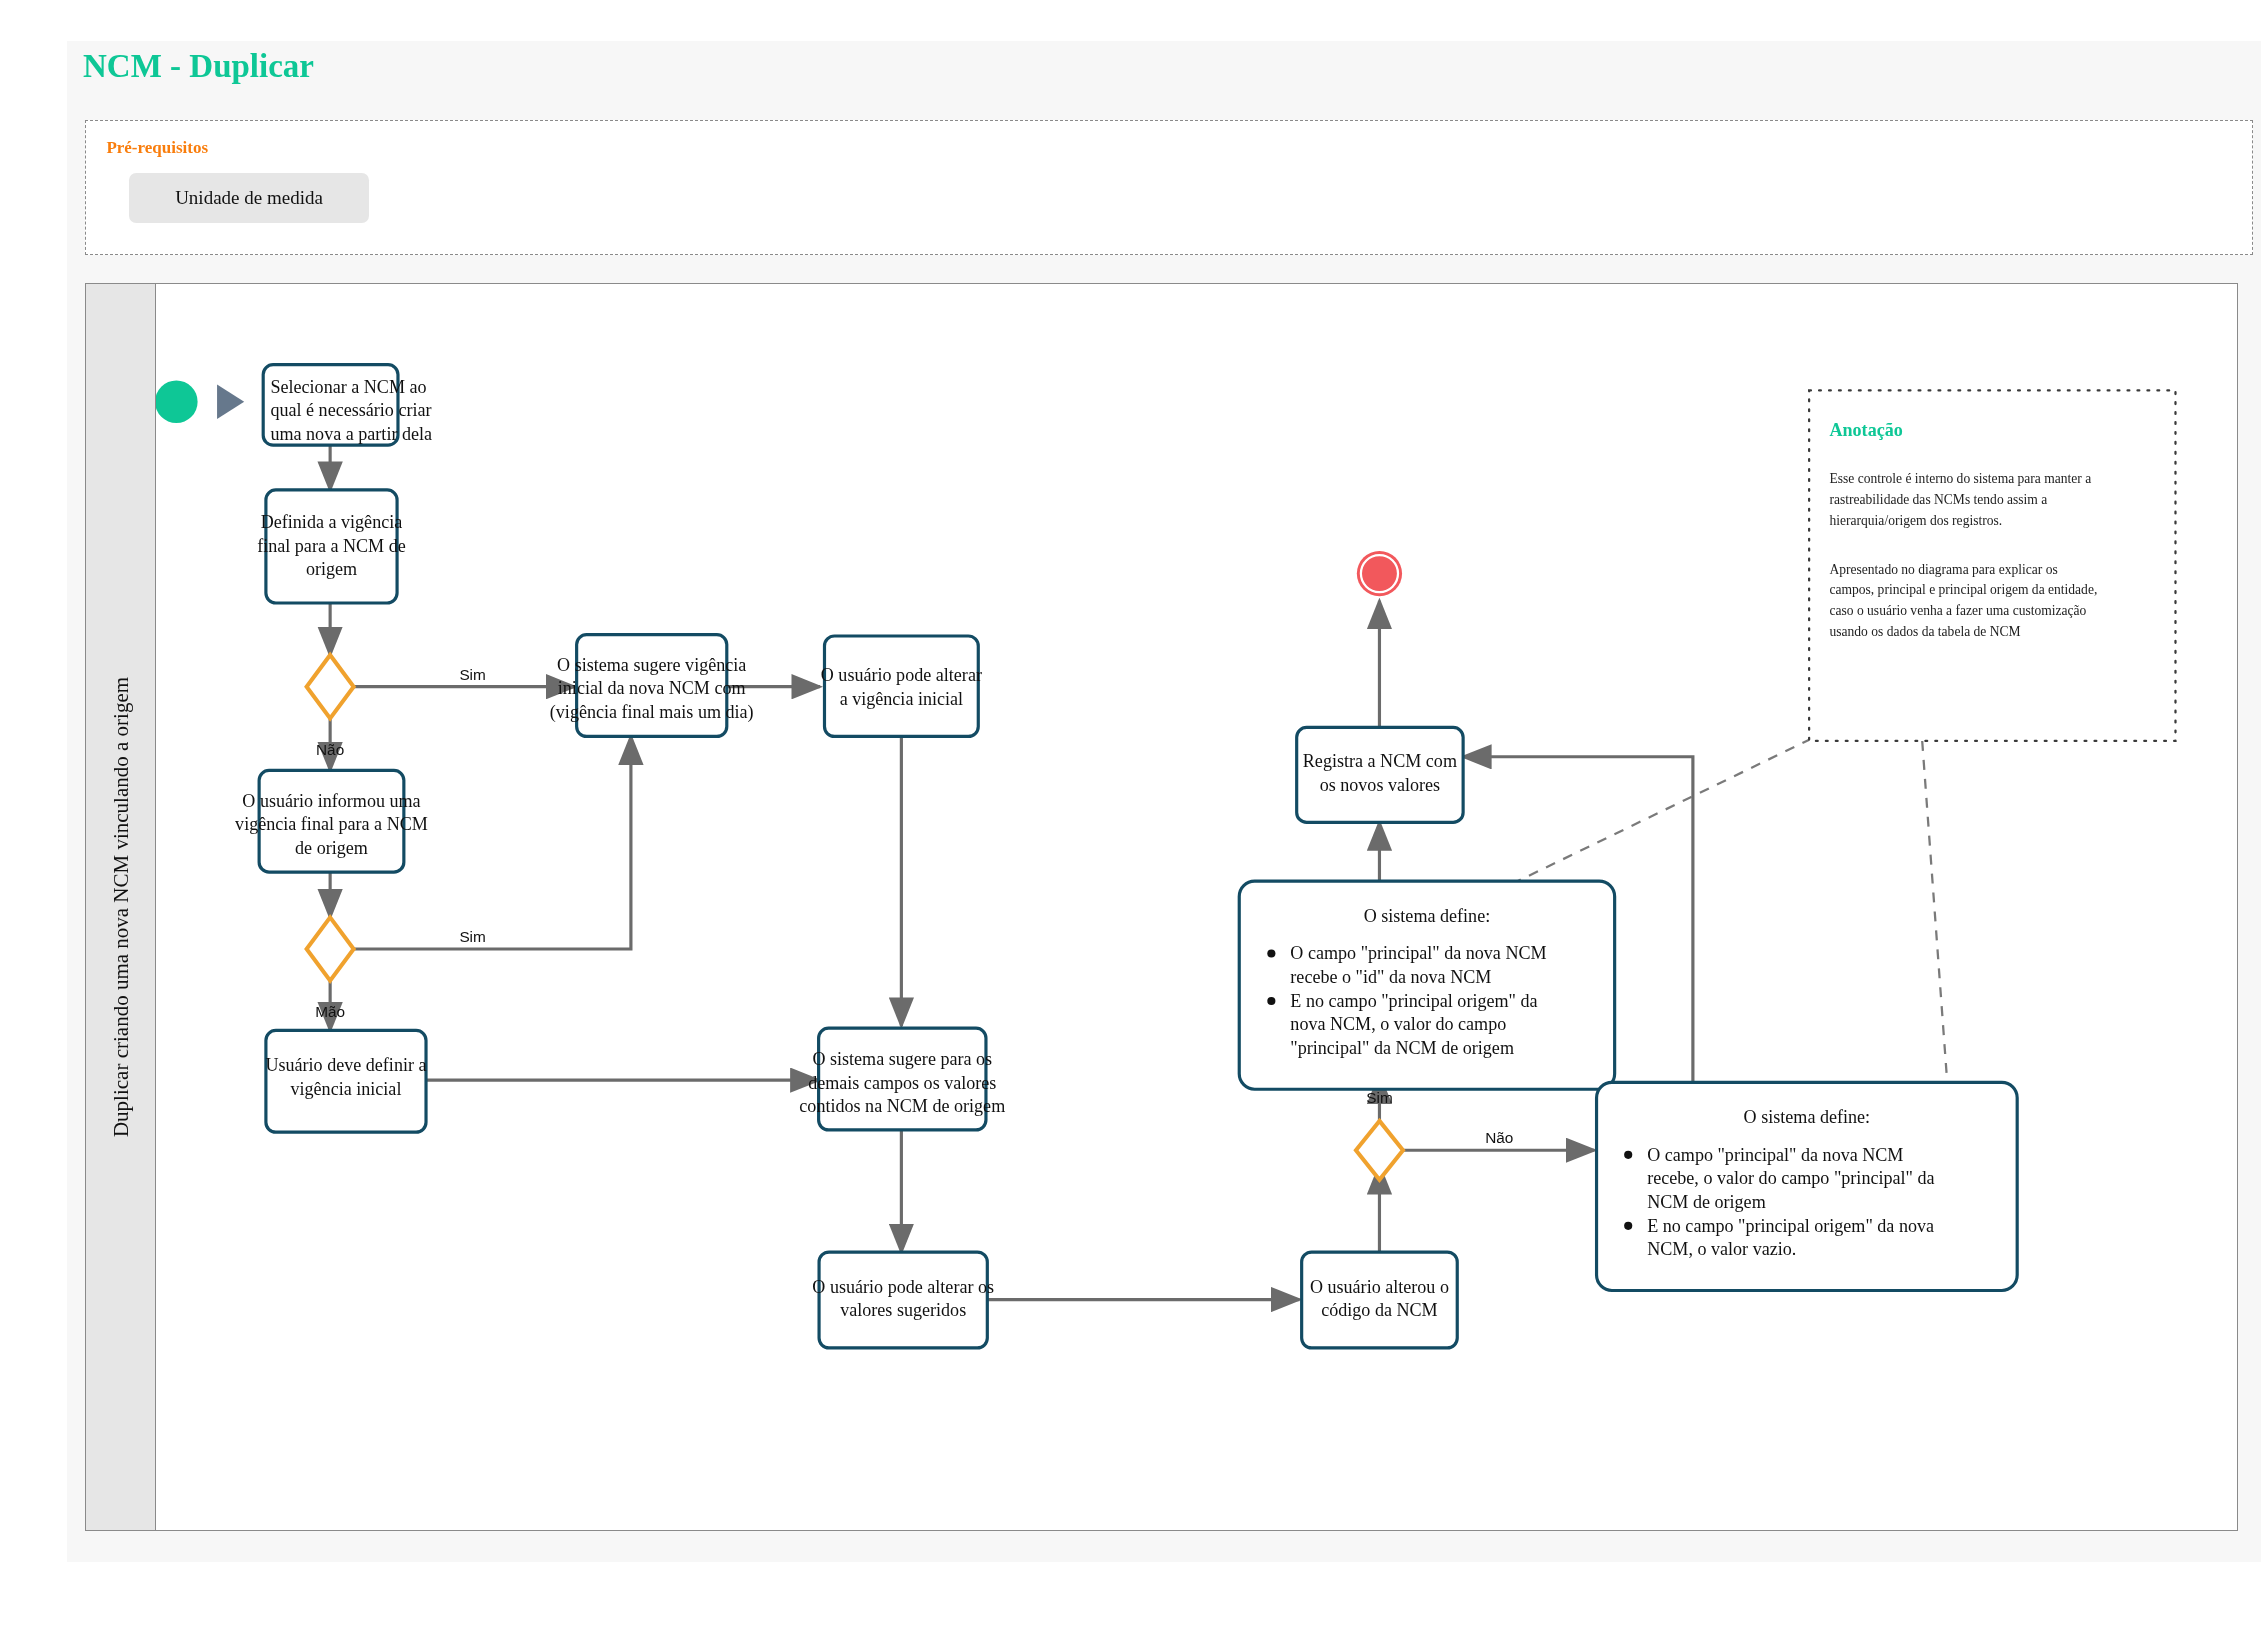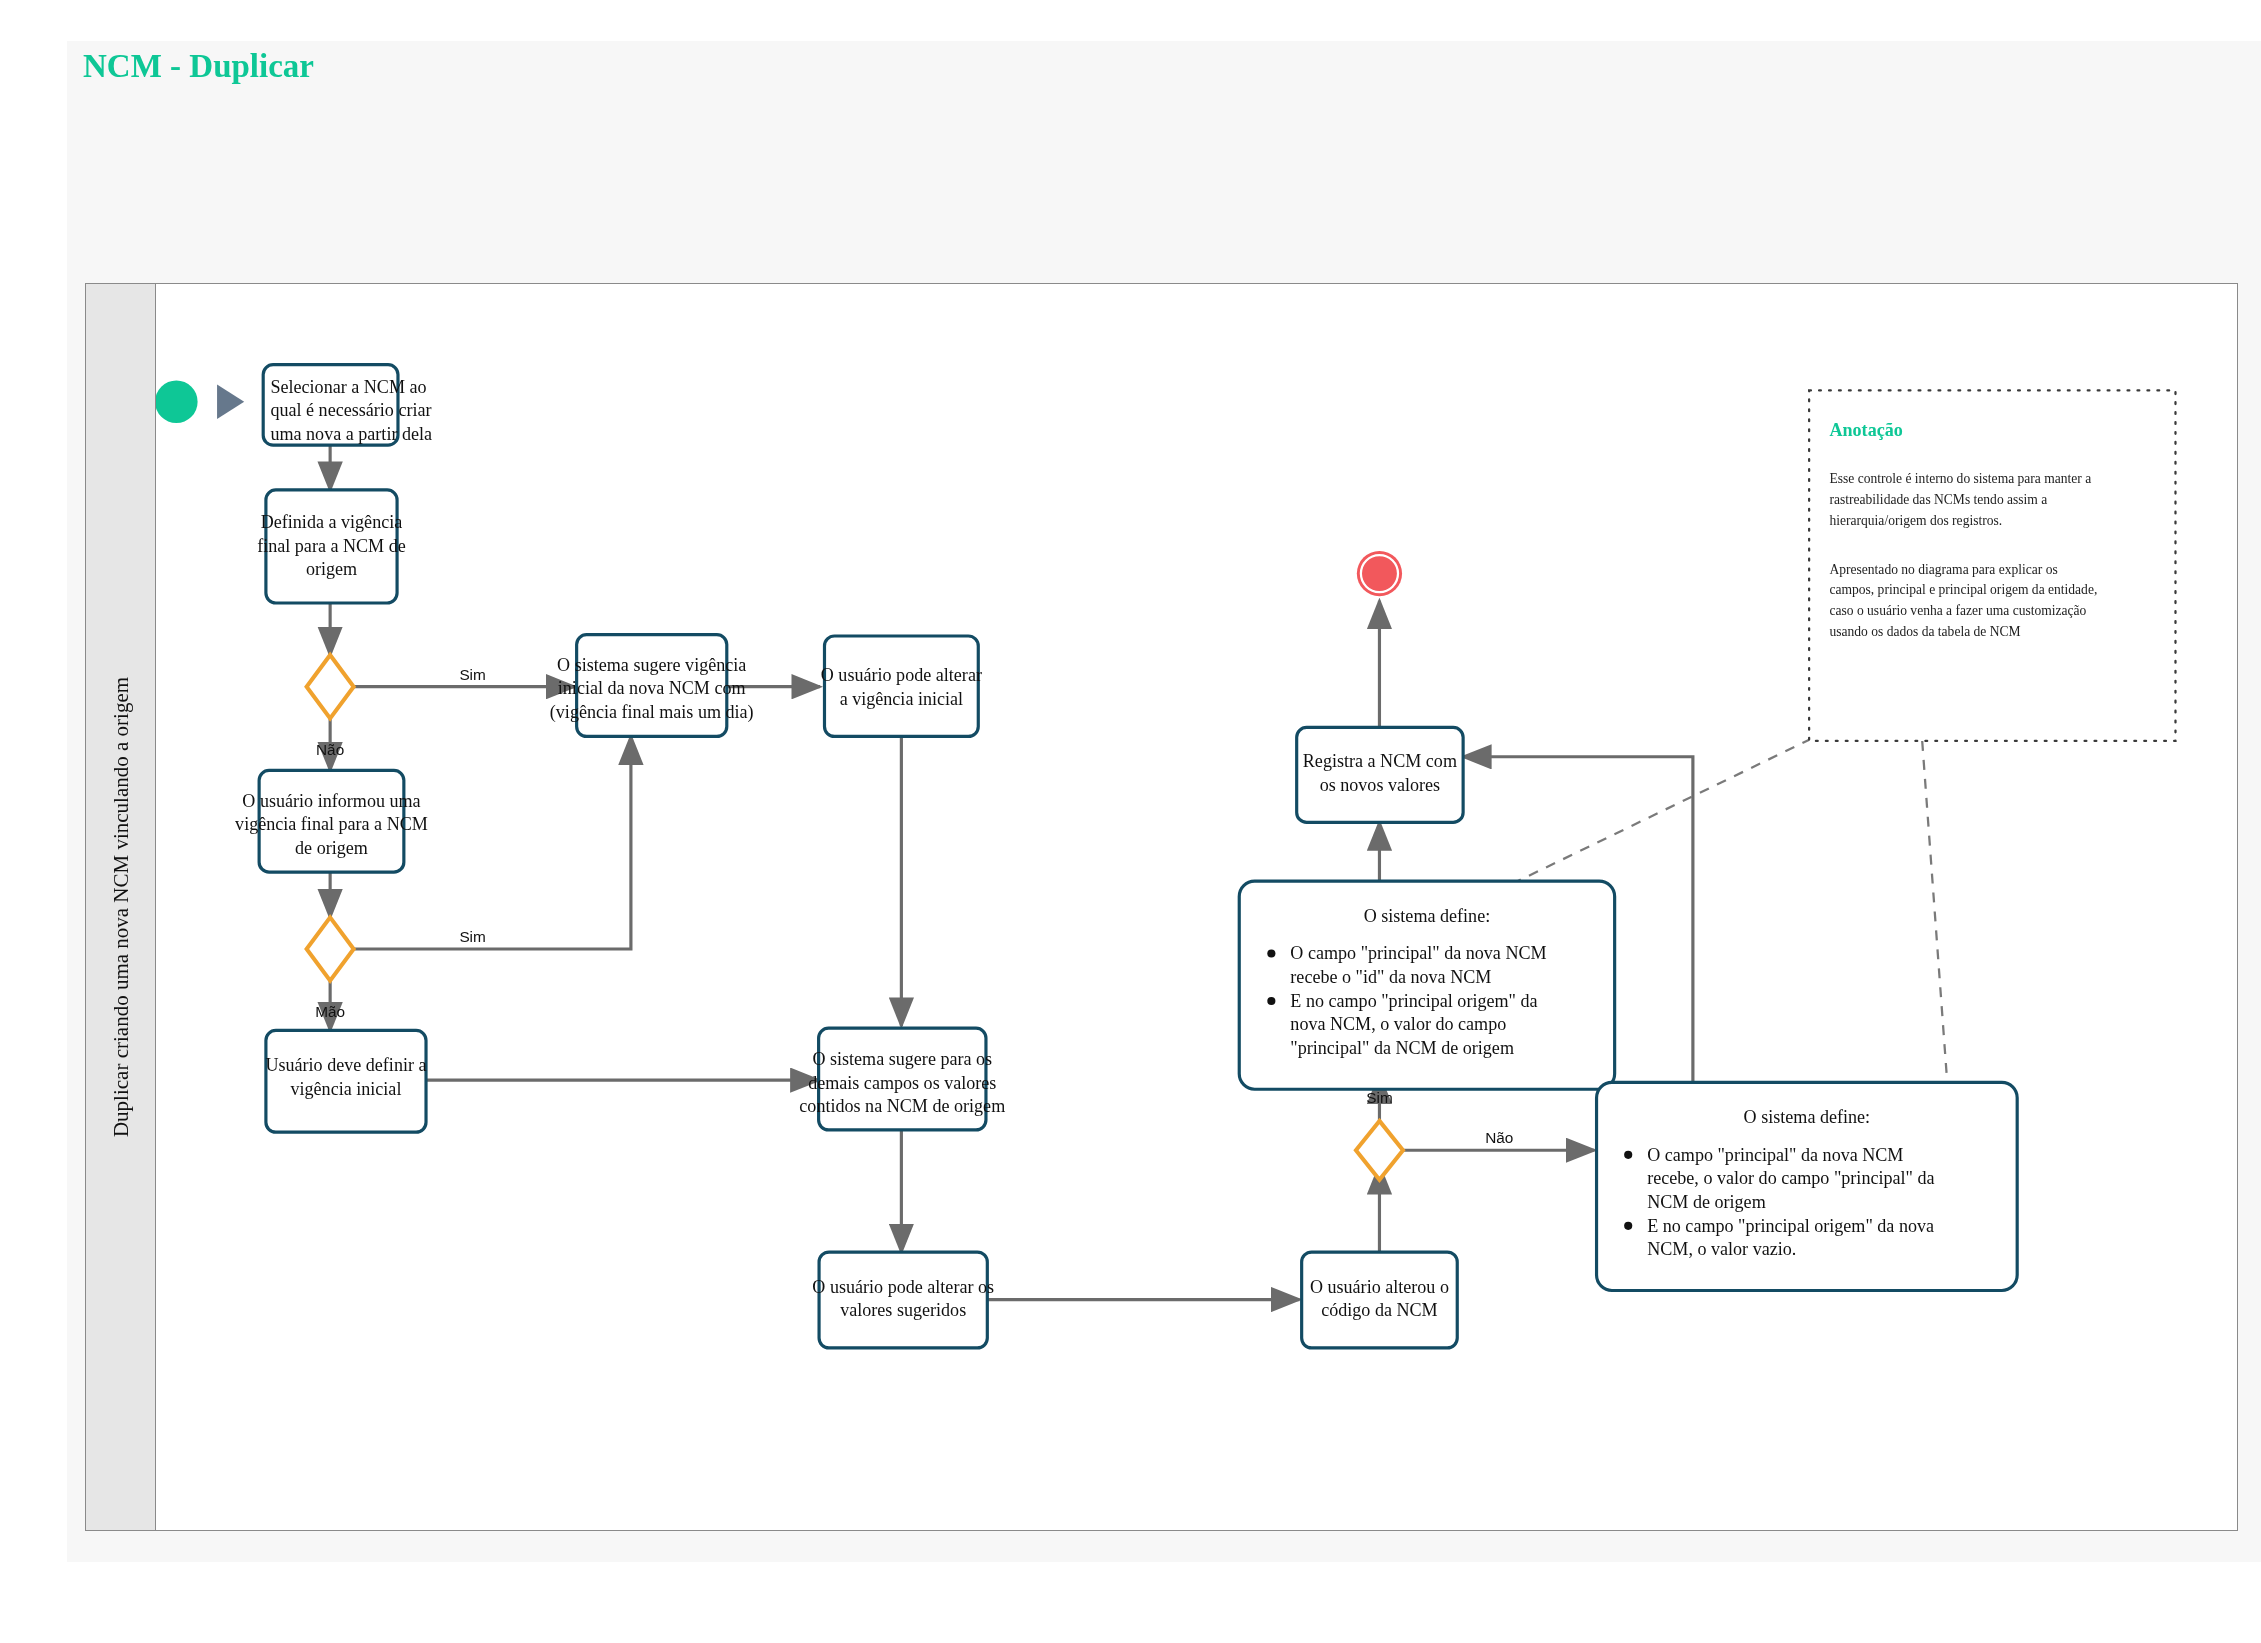--- a/index.html
+++ b/index.html
@@ -32,20 +32,24 @@
   .antxt{font-family:"Liberation Serif",serif;font-size:30px;fill:#222;}
   .bul{font-family:"Liberation Serif",serif;font-size:40px;fill:#111;}
 </style>
 </head>
 <body>
 
 <div class="page">
 
   <div class="title">NCM - Duplicar</div>
 
+  <div class="prereq-box">
+    <div class="prereq-title">Pré-requisitos</div>
+    <div class="prereq-chip">Unidade de medida</div>
+  </div>
 
   <div class="canvas">
 
     <div class="lane">
       <div class="lane-label">Duplicar criando uma nova NCM vinculando a origem</div>
     </div>
 
     <svg class="flow" viewBox="0 0 4601 2752">
       <defs>
         <marker id="ar" markerWidth="10" markerHeight="8" refX="9" refY="4" orient="auto" markerUnits="strokeWidth">

